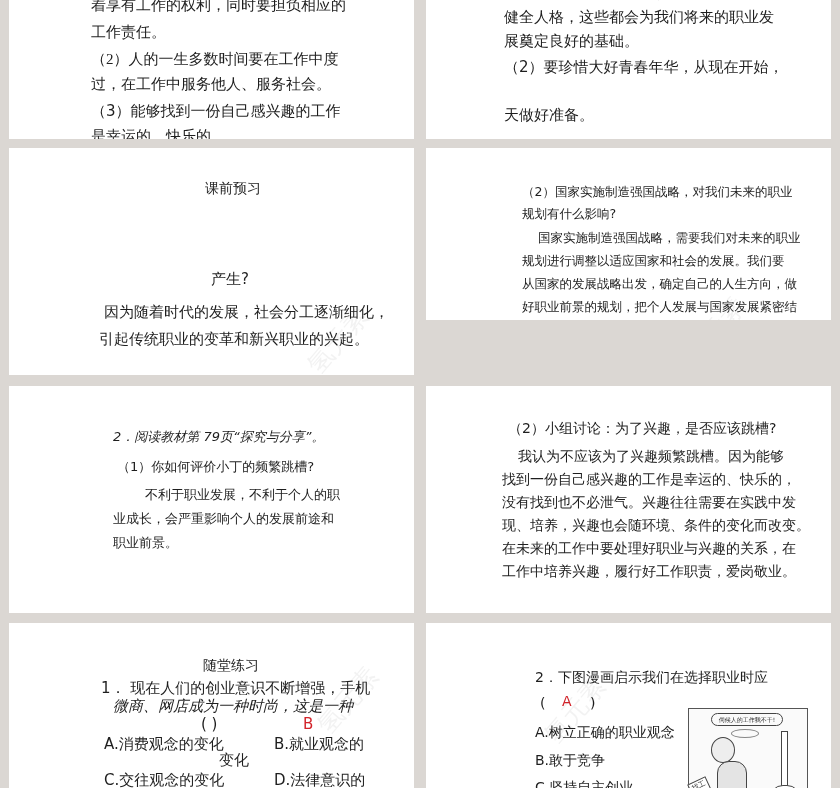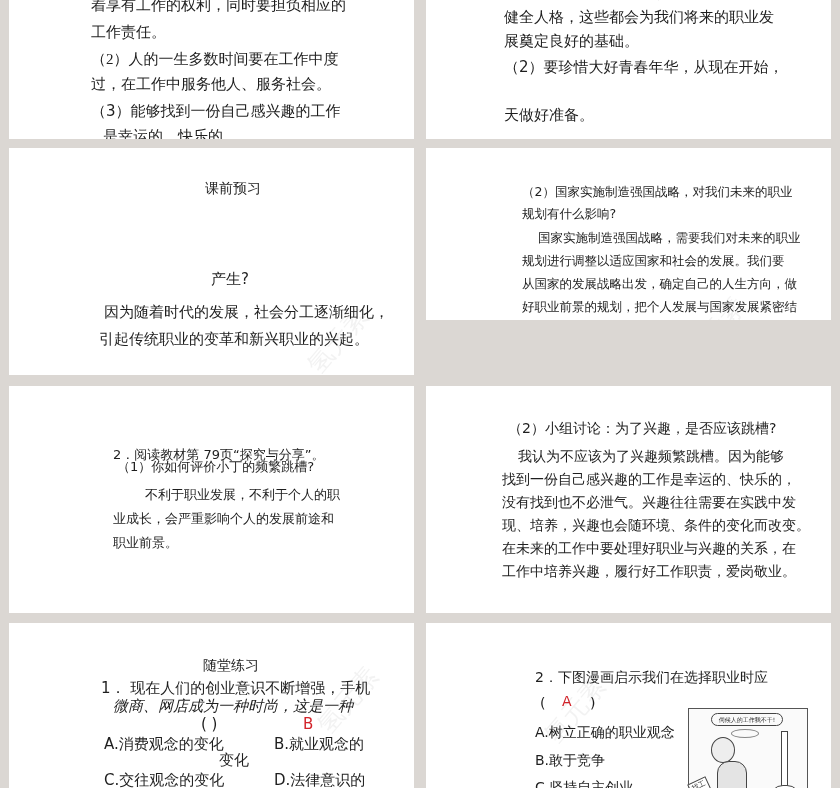--- a/index.html
+++ b/index.html
@@ -64,21 +64,21 @@
 </style>
 </head>
 <body>
 
 <div class="slide" style="left:9px; top:-10px; width:405px; height:149px;">
   <div class="t s15" style="left:82px; top:6px;">着享有工作的权利，同时要担负相应的</div>
   <div class="t s15" style="left:82px; top:33px;">工作责任。</div>
   <div class="t s15" style="left:82px; top:60px;font-family:Liberation Serif, serif;">（2）人的一生多数时间要在工作中度</div>
   <div class="t s15" style="left:82px; top:85px;">过，在工作中服务他人、服务社会。</div>
   <div class="t s15" style="left:82px; top:112px;">（3）能够找到一份自己感兴趣的工作</div>
-  <div class="t s15" style="left:94px; top:137px;">是幸运的、快乐的。</div>
+  <div class="t s15" style="left:82px; top:137px;">是幸运的、快乐的。</div>
 </div>
 
 <div class="slide" style="left:426px; top:-10px; width:405px; height:149px;">
   <div class="t s15" style="left:78px; top:-6px; color:#1e1e1e;">培养能力，增强法治意识，培养道德，</div>
   <div class="t s15" style="left:78px; top:18px;">健全人格，这些都会为我们将来的职业发</div>
   <div class="t s15" style="left:78px; top:42px;">展奠定良好的基础。</div>
   <div class="t s15" style="left:78px; top:68px;">（2）要珍惜大好青春年华，从现在开始，</div>
   <div class="t s15" style="left:78px; top:116px;">天做好准备。</div>
 </div>
 
@@ -95,21 +95,21 @@
   <div class="t s12" style="left:96px; top:58px;">规划有什么影响?</div>
   <div class="t s12" style="left:112px; top:82px;">国家实施制造强国战略，需要我们对未来的职业</div>
   <div class="t s12" style="left:96px; top:105px;">规划进行调整以适应国家和社会的发展。我们要</div>
   <div class="t s12" style="left:96px; top:128px;">从国家的发展战略出发，确定自己的人生方向，做</div>
   <div class="t s12" style="left:96px; top:151px;">好职业前景的规划，把个人发展与国家发展紧密结</div>
   <div class="t s12" style="left:96px; top:188px;margin-top:40px;">合起来。</div>
   <div class="wm" style="left:250px; top:165px;">氢元素</div>
 </div>
 
 <div class="slide" style="left:9px; top:386px; width:405px; height:227px;">
-  <div class="t s13" style="left:104px; top:60px;">2．阅读教材第 79页“探究与分享”。</div>
+  <div class="t s13" style="left:104px; top:42px;font-style:italic;">2．阅读教材第 79页“探究与分享”。</div>
   <div class="t s13" style="left:108px; top:72px;">（1）你如何评价小丁的频繁跳槽?</div>
   <div class="t s13" style="left:136px; top:100px;">不利于职业发展，不利于个人的职</div>
   <div class="t s13" style="left:104px; top:124px;">业成长，会严重影响个人的发展前途和</div>
   <div class="t s13" style="left:104px; top:148px;">职业前景。</div>
 </div>
 
 <div class="slide" style="left:426px; top:386px; width:405px; height:227px;">
   <div class="t s14" style="left:82px; top:34px;">（2）小组讨论：为了兴趣，是否应该跳槽?</div>
   <div class="t s14" style="left:92px; top:62px;">我认为不应该为了兴趣频繁跳槽。因为能够</div>
   <div class="t s14" style="left:76px; top:85px;">找到一份自己感兴趣的工作是幸运的、快乐的，</div>

